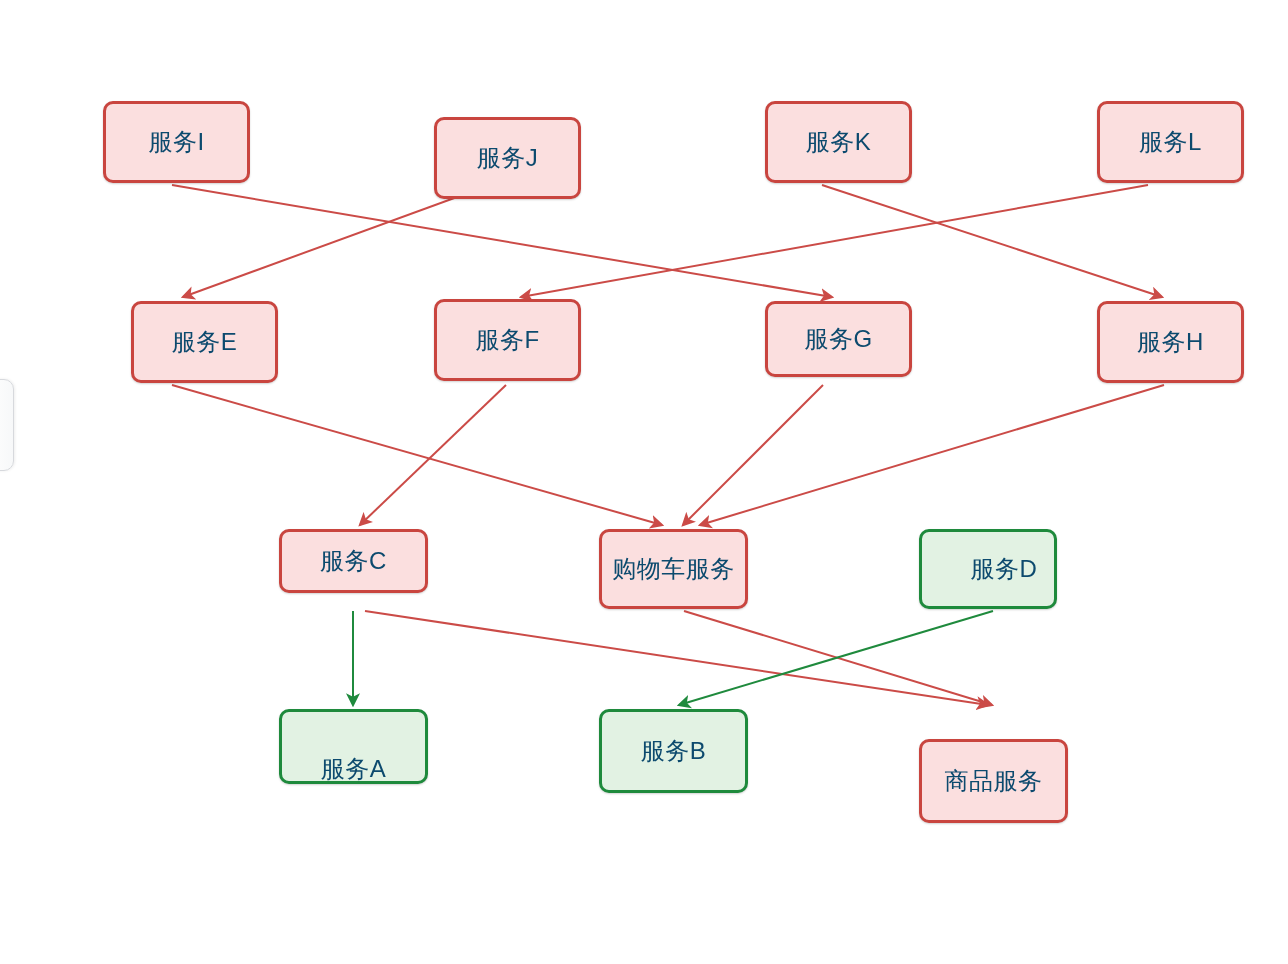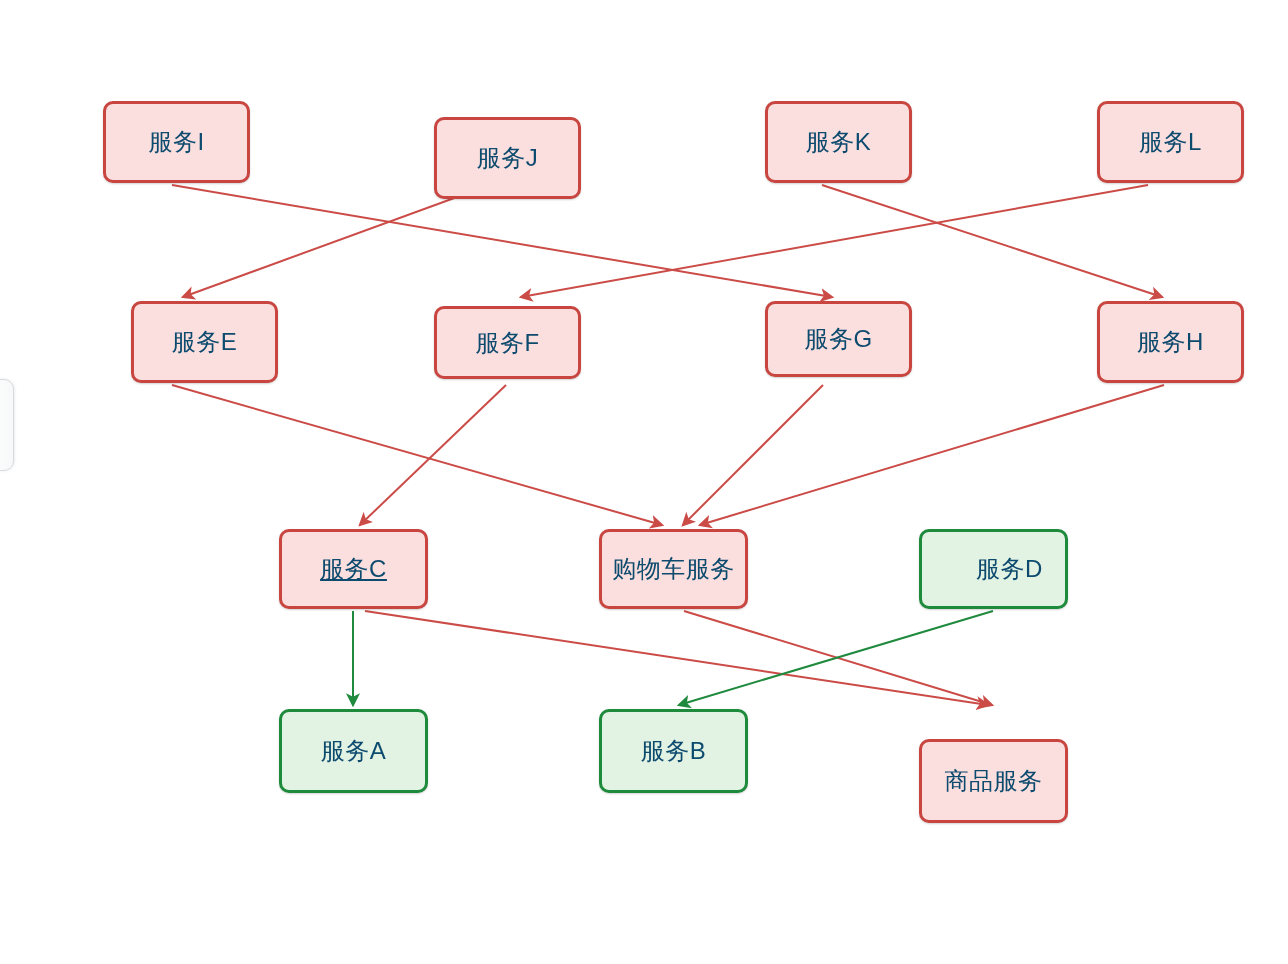--- a/index.html
+++ b/index.html
@@ -108,39 +108,39 @@
       </div>
       <div class="node red" style="left: 765px; top: 101px; width: 147px; height: 82px;">
         <span class="node-label">服务K</span>
       </div>
       <div class="node red" style="left: 1097px; top: 101px; width: 147px; height: 82px;">
         <span class="node-label">服务L</span>
       </div>
       <div class="node red" style="left: 103px; top: 301px; width: 147px; height: 82px; margin-left: 28px;">
         <span class="node-label">服务E</span>
       </div>
-      <div class="node red" style="left: 434px; top: 306px; width: 147px; height: 73px; text-align: right;">
+      <div class="node red" style="left: 434px; top: 299px; width: 147px; height: 82px; text-align: right;">
         <span class="node-label">服务F</span>
       </div>
       <div class="node red" style="left: 765px; top: 301px; width: 147px; height: 76px;">
         <span class="node-label">服务G</span>
       </div>
       <div class="node red" style="left: 1097px; top: 301px; width: 147px; height: 82px;">
         <span class="node-label">服务H</span>
       </div>
-      <div class="node red" style="left: 279px; top: 529px; width: 149px; height: 80px; text-decoration: underline;">
+      <div class="node red" style="left: 279px; top: 529px; width: 149px; height: 64px;">
         <span class="node-label">服务C</span>
       </div>
       <div class="node red" style="left: 599px; top: 529px; width: 149px; height: 80px;">
         <span class="node-label">购物车服务</span>
       </div>
-      <div class="node green" style="left: 919px; top: 529px; width: 149px; height: 80px; padding-left: 32px;">
+      <div class="node green" style="left: 919px; top: 529px; width: 138px; height: 80px; padding-left: 32px;">
         <span class="node-label">服务D</span>
       </div>
-      <div class="node green" style="left: 279px; top: 709px; width: 149px; height: 84px;">
+      <div class="node green" style="left: 279px; top: 709px; width: 149px; height: 75px; align-items: flex-end;">
         <span class="node-label">服务A</span>
       </div>
       <div class="node green" style="left: 599px; top: 709px; width: 149px; height: 84px;">
         <span class="node-label">服务B</span>
       </div>
       <div class="node red" style="left: 919px; top: 709px; width: 149px; height: 84px; margin-top: 30px;">
         <span class="node-label">商品服务</span>
       </div>
     </div>
 </div>

